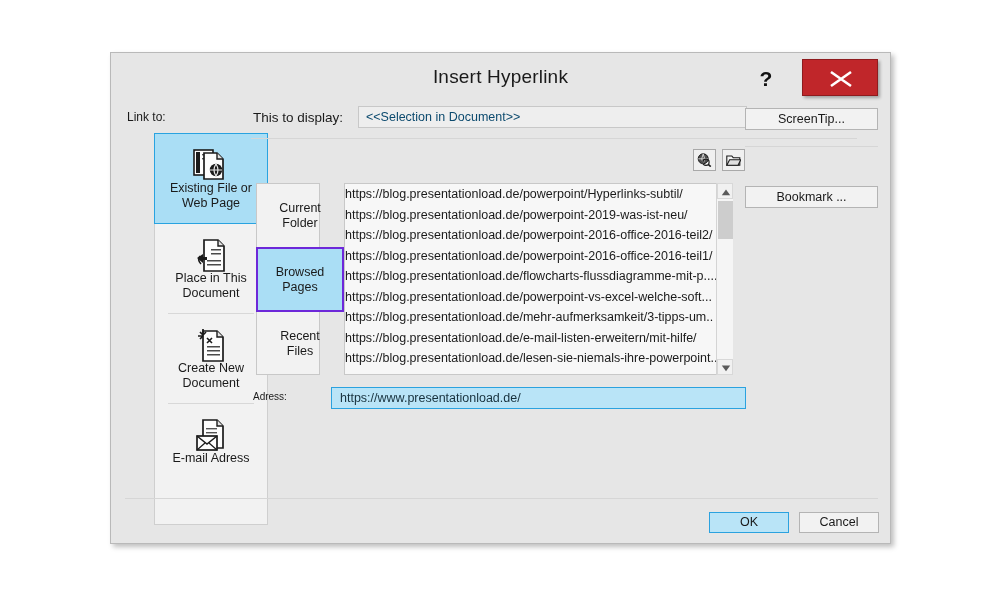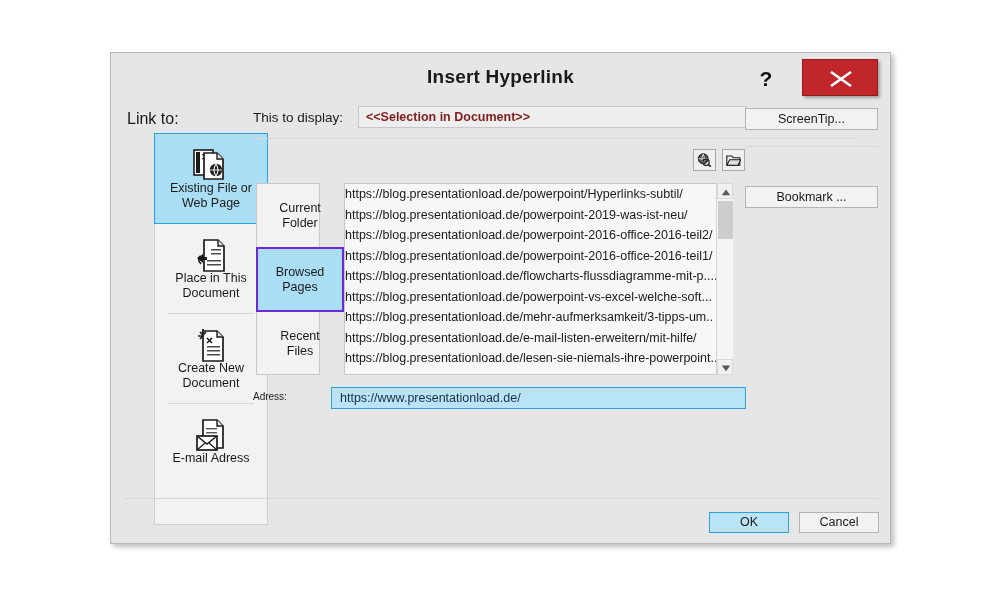--- a/index.html
+++ b/index.html
@@ -23,21 +23,21 @@
     box-shadow: 3px 3px 5px rgba(0,0,0,0.25);
   }
 
   
   .titlebar {
     position: absolute; left: 0; top: 0; width: 100%; height: 52px;
   }
   .dlg-title {
     position: absolute; left: 0; top: 13px; width: 100%;
     text-align: center;
-    font-size: 19px; color: #1a1a1a; letter-spacing: .2px; font-weight: bold;
+    font-size: 19px; color: #1a1a1a; letter-spacing: .2px;
   }
   .help-btn {
     position: absolute; right: 113px; top: 13px;
     width: 22px; height: 26px;
     font-size: 21px; font-weight: bold; color: #111;
     text-align: center; line-height: 26px;
     cursor: default;
   }
   .close-btn {
     position: absolute; right: 12px; top: 6px;
@@ -45,21 +45,21 @@
     background: #c0262a;
     border: 1px solid #8e1b1e;
     box-shadow: 2px 2px 3px rgba(0,0,0,0.3);
     cursor: default;
   }
   .close-btn svg { position: absolute; left: 26px; top: 10px; }
 
   
   .linkto-label {
     position: absolute; left: 16px; top: 57px;
-    font-size: 16px; color: #1a1a1a;
+    font-size: 12px; color: #1a1a1a;
   }
   .rail {
     position: absolute; left: 15px; top: 80px;
     width: 114px; height: 392px;
     background: #f2f2f2;
     border: 1px solid #cfcfcf;
     margin-left: 28px;
   }
   .rail-item {
     position: relative;
@@ -112,21 +112,21 @@
     font-size: 13.5px; color: #1a1a1a;
   }
   .ttd-field {
     position: absolute; left: 247px; top: 53px;
     width: 389px; height: 22px;
     background: #eeeeee;
     border: 1px solid #c8c8c8;
   }
   .ttd-field span {
     position: absolute; left: 7px; top: 3px;
-    font-size: 12.5px; color: #7f1d1d; font-weight: bold;
+    font-size: 12.5px; color: #0c4a6e;
   }
 
   
   .hdr-divider {
     position: absolute; left: 140px; top: 85px;
     width: 606px; height: 1px; background: #d6d6d6;
   }
   .btn-divider {
     position: absolute; right: 12px; top: 93px;
     width: 133px; height: 1px; background: #d6d6d6;

